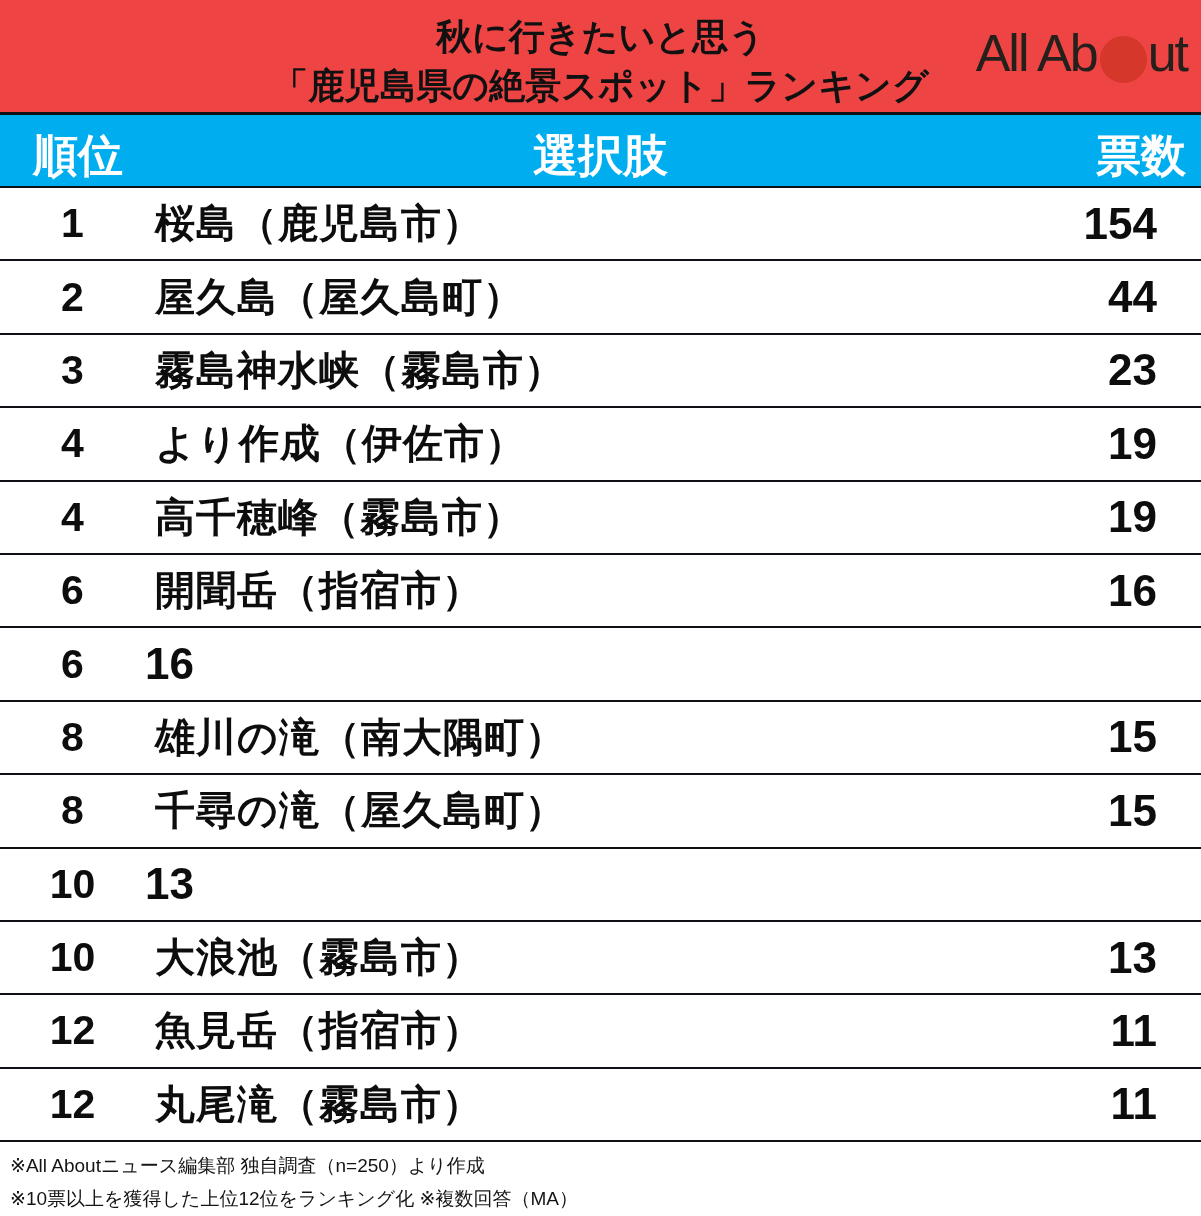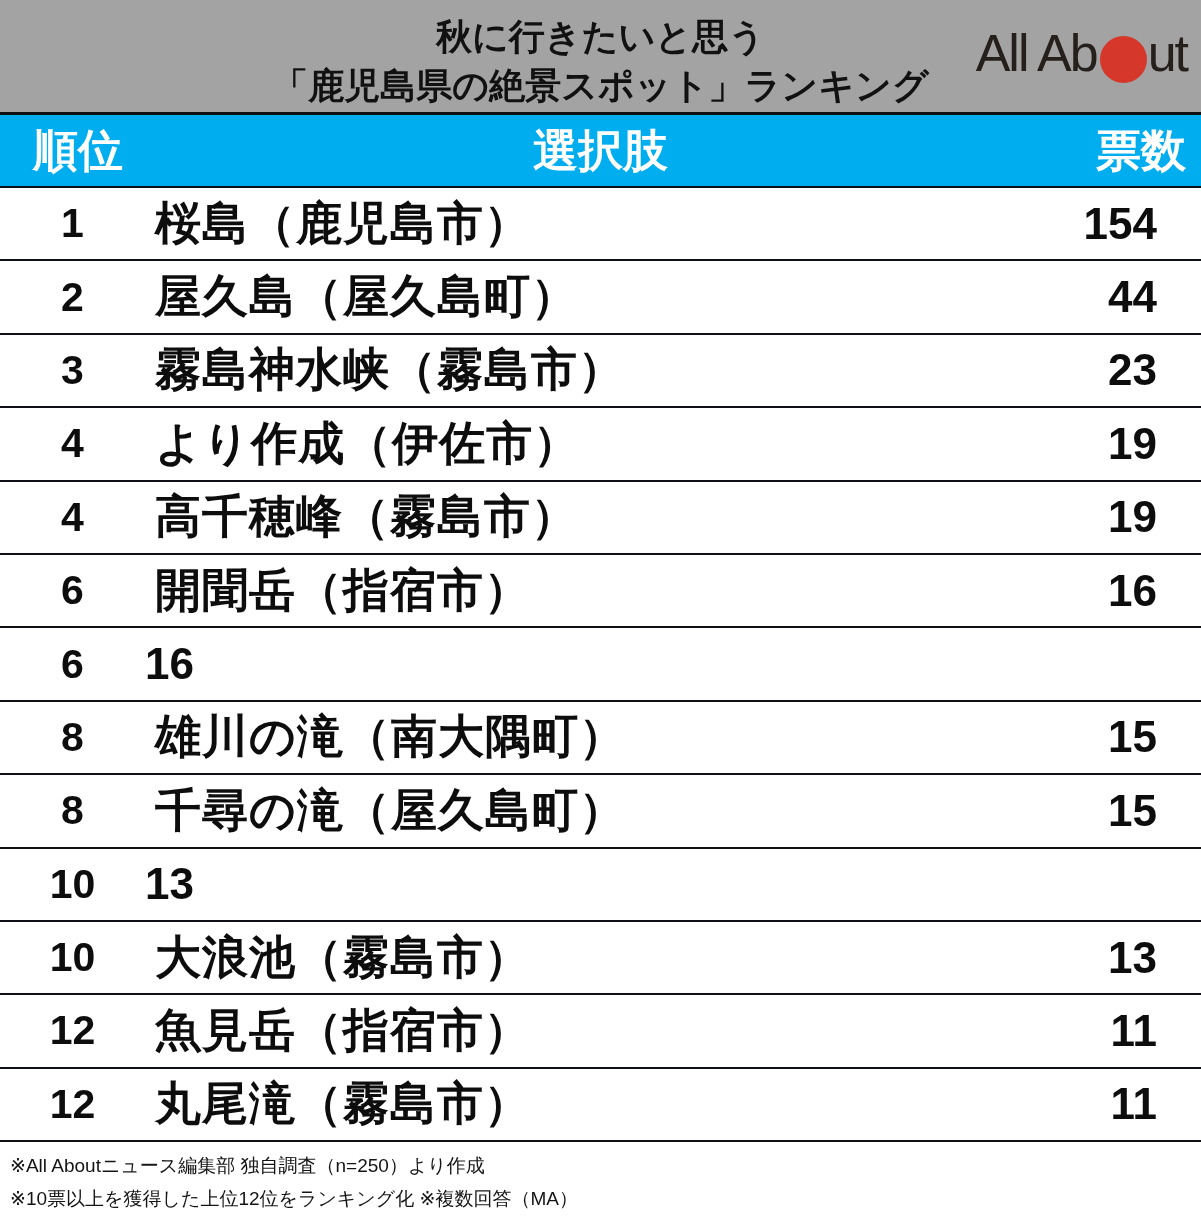--- a/index.html
+++ b/index.html
@@ -81,21 +81,21 @@
     font-weight: bold;
   }
   .cell-rank {
     flex: 0 0 145px;
     text-align: center;
     font-size: 41px;
   }
   .cell-choice {
     flex: 1 1 auto;
     padding-left: 10px;
-    font-size: 46px;
+    font-size: 40px;
     letter-spacing: 1px;
     white-space: nowrap;
     overflow: hidden;
   }
   .cell-votes {
     flex: 0 0 auto;
     padding-right: 44px;
     font-size: 44px;
     text-align: right;
   }
@@ -110,33 +110,33 @@
     line-height: 33px;
     font-weight: 500;
     white-space: nowrap;
   }
 </style>
 </head>
 <body>
 
 <div class="page">
 
-  <div class="top-header" style="background: #a3a3a3;">
+  <div class="top-header" style="background: #ef4444;">
     <div class="title-block">
       <div>秋に行きたいと思う</div>
       <div>「鹿児島県の絶景スポット」ランキング</div>
     </div>
     <div class="logo" style="color: rgb(38, 32, 29);">
       <span>All Ab</span>
       <span class="logo-dot" style="background: rgb(213, 55, 43);"></span>
       <span>ut</span>
     </div>
   </div>
 
-  <div class="col-header" style="background: rgb(0, 174, 239);">
+  <div class="col-header" style="background: rgb(0, 174, 239); align-items: flex-end;">
     <div class="h-rank">順位</div>
     <div class="h-choice">選択肢</div>
     <div class="h-votes">票数</div>
   </div>
 
   <div class="rows">
     <div class="row">
       <div class="cell-rank">1</div>
       <div class="cell-choice">桜島（鹿児島市）</div>
       <div class="cell-votes">154</div>

